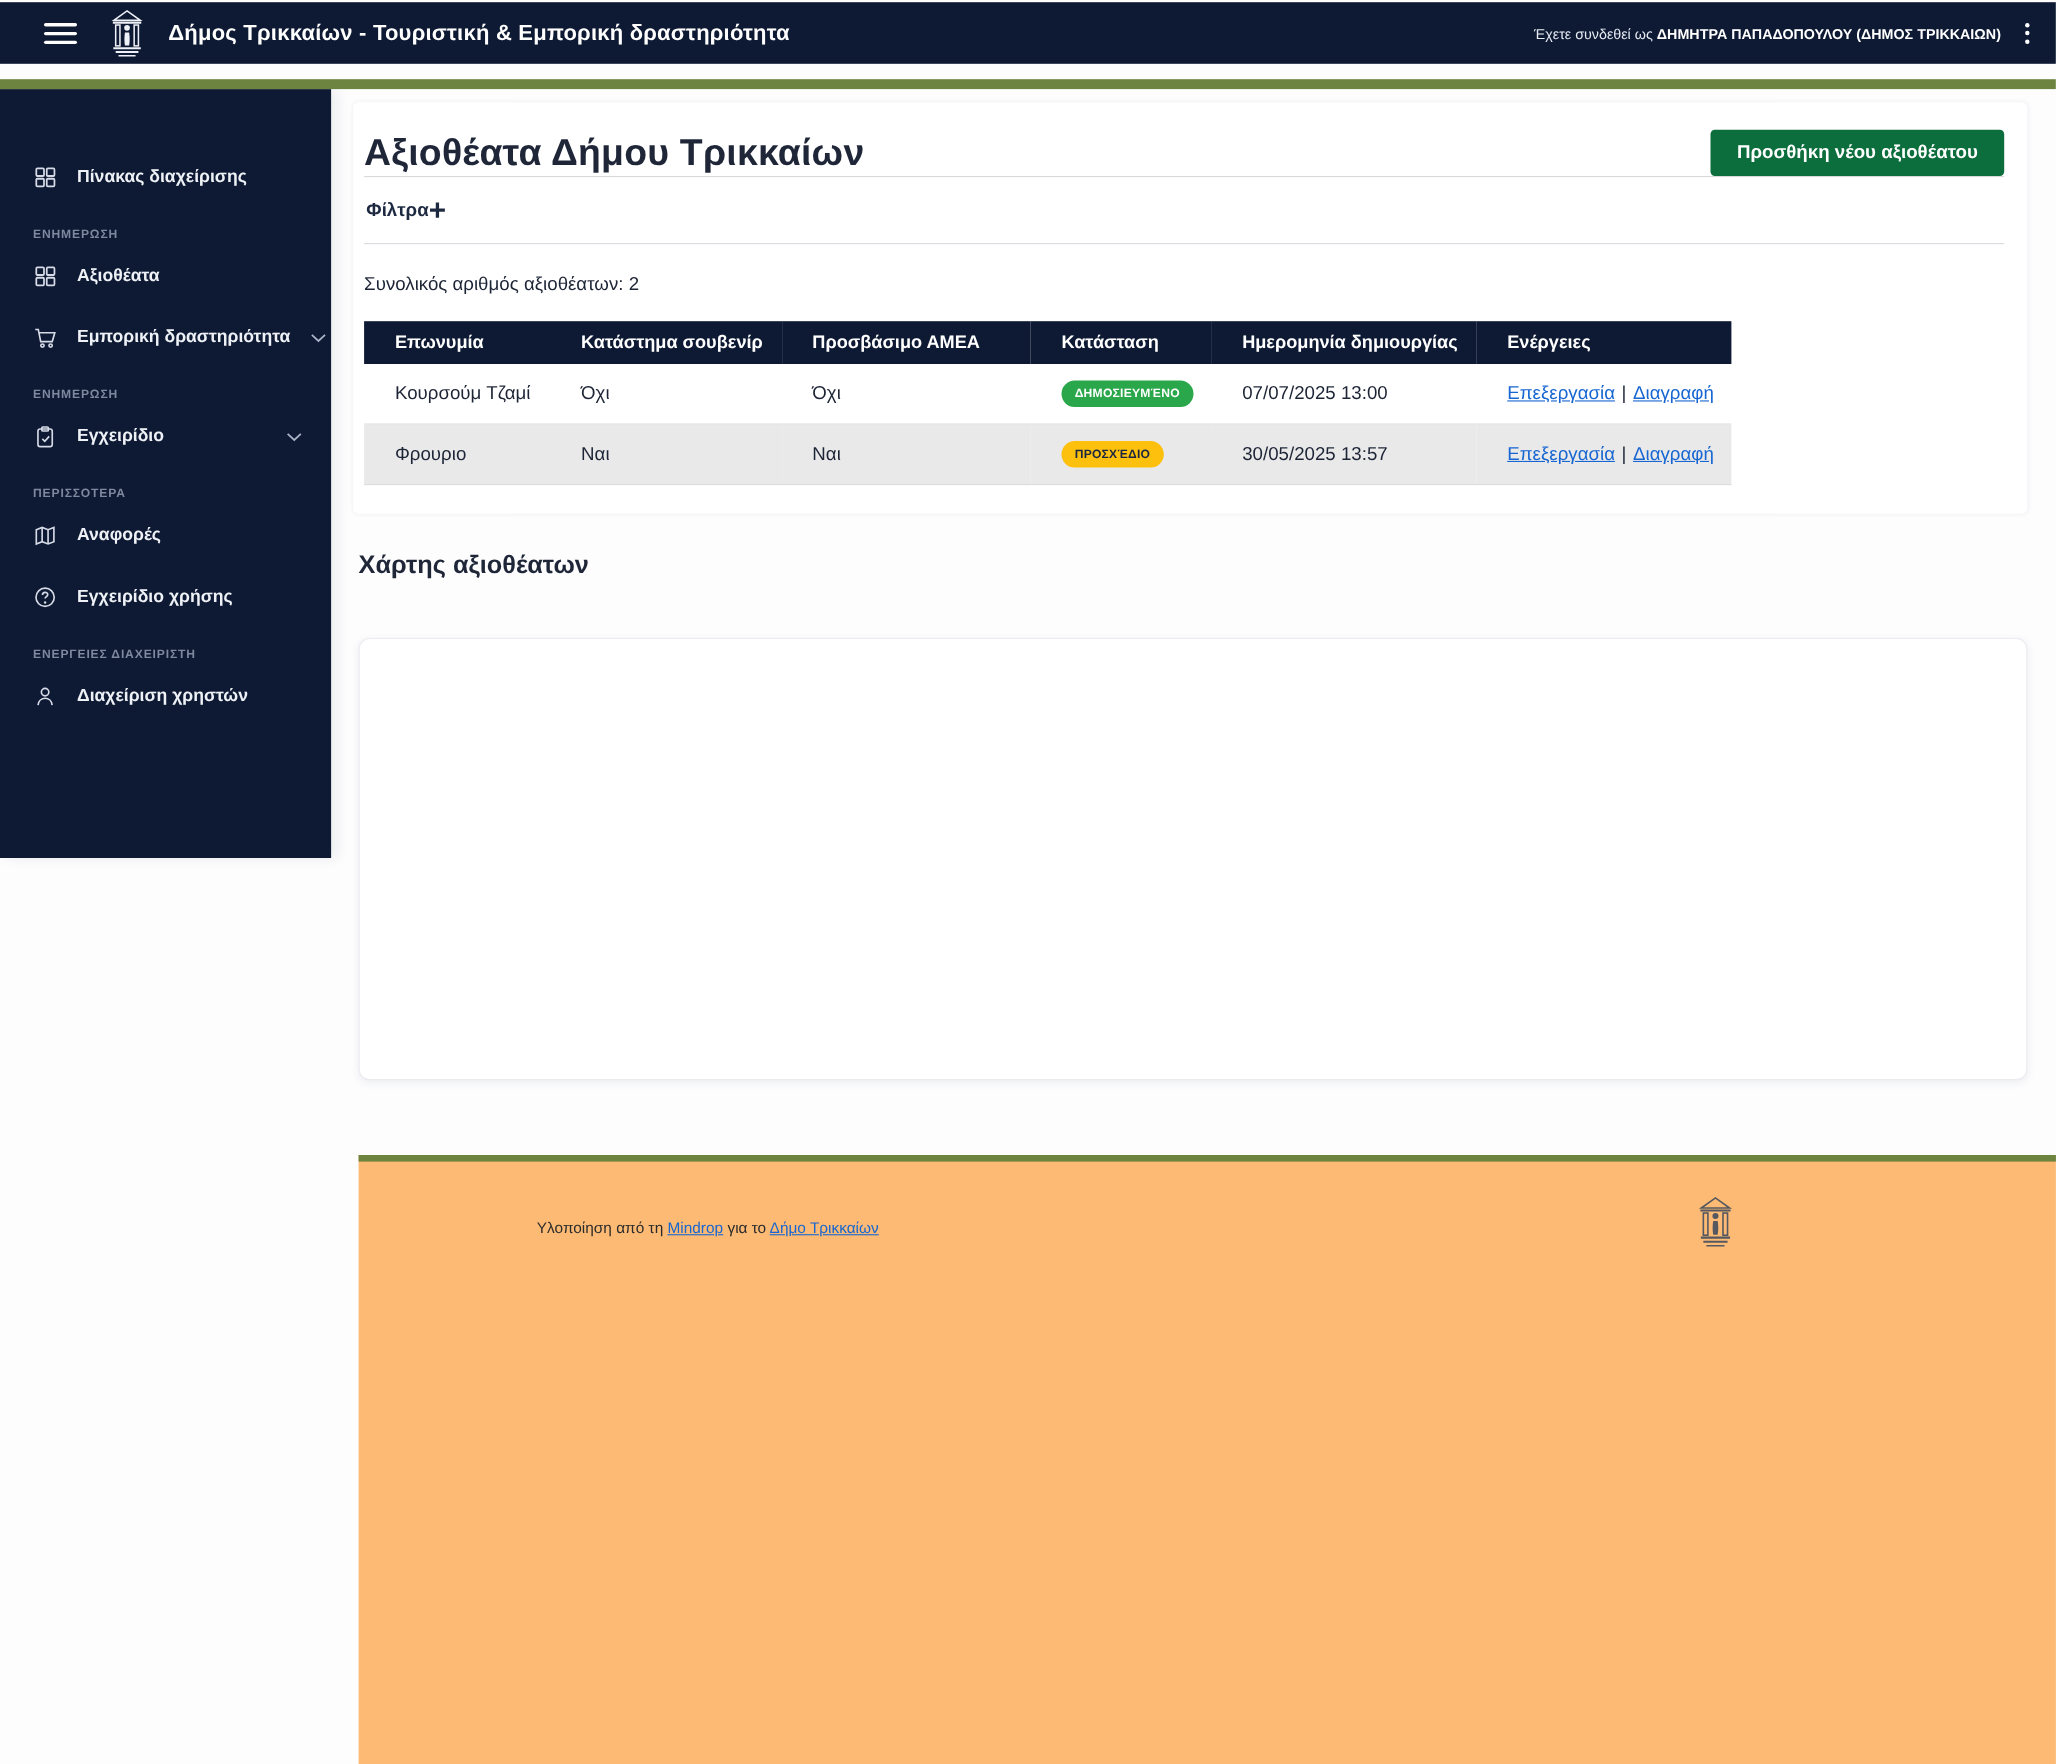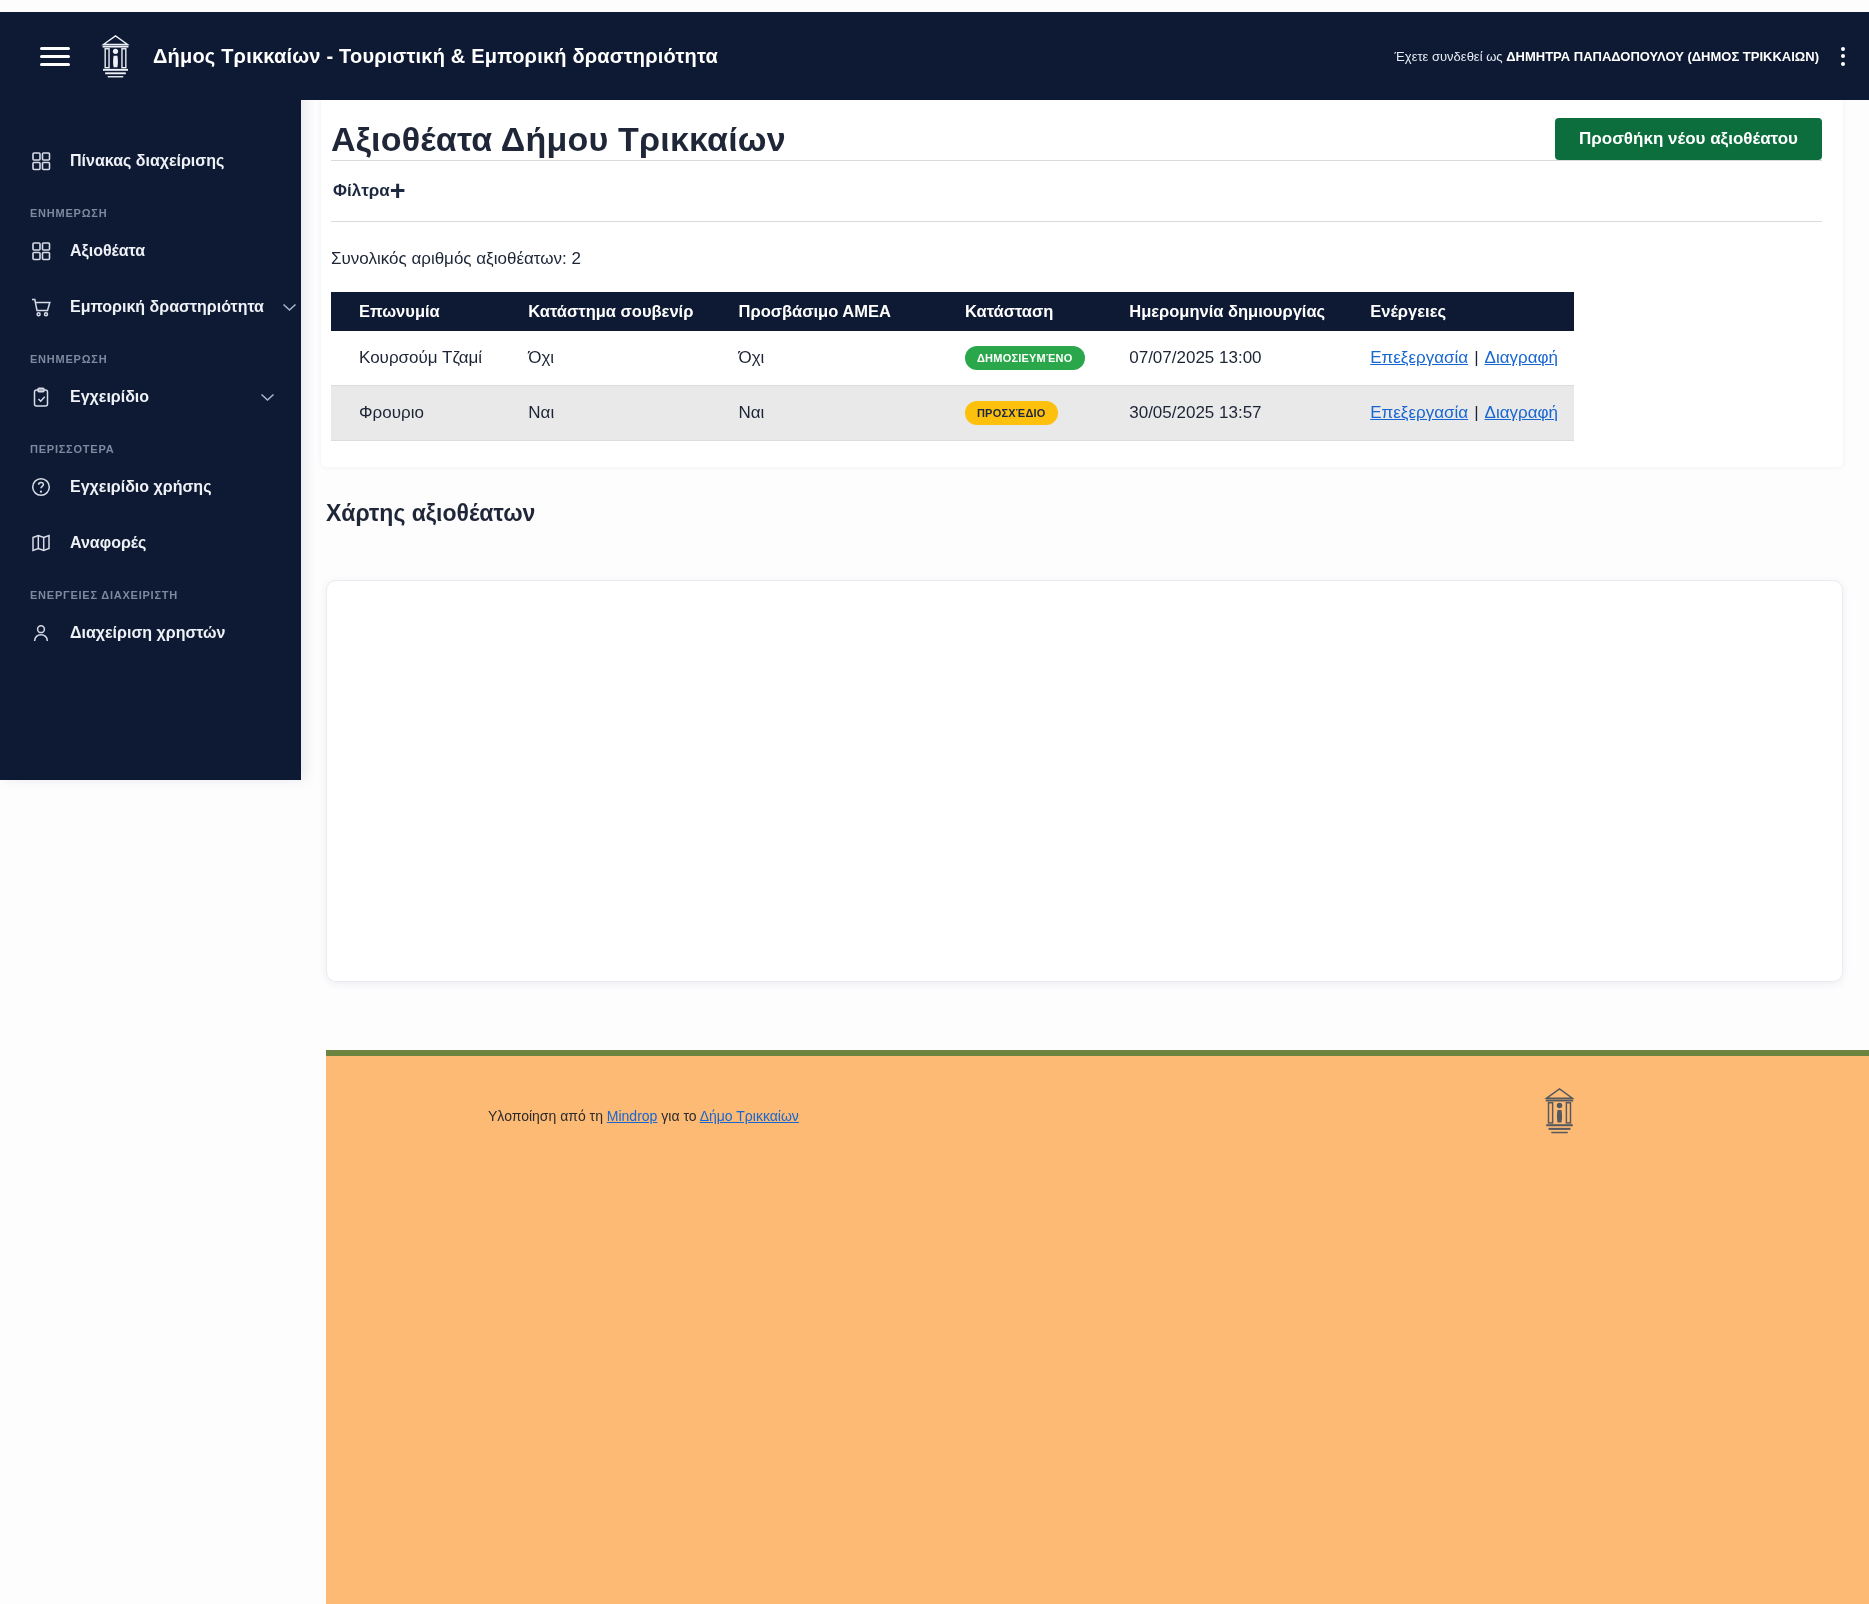--- a/index.html
+++ b/index.html
@@ -5,21 +5,21 @@
   html,body{margin:0;padding:0;}
   body{
     width:1869px;height:1604px;position:relative;overflow:hidden;
     background:#fdfdfe;color:#1c2435;
     font-family:"Liberation Sans","DejaVu Sans",sans-serif;
     -webkit-font-smoothing:antialiased;
   }
   a{cursor:pointer;margin-top:12px;}
   
   .header{
-    position:absolute;top:12px;left:0;right:0;height:88px;background:#0e1a33;
+    position:absolute;top:2px;left:0;right:0;height:56px;background:#0e1a33;
     display:flex;align-items:center;padding:0 18px 0 40px;box-sizing:border-box;z-index:6;
   }
   .hamburger{width:30px;display:flex;flex-direction:column;gap:5px;cursor:pointer;margin-right:30px;}
   .hamburger span{height:3px;background:#ffffff;border-radius:2px;}
   .logo{color:#eef1f7;margin-right:22px;display:flex;align-items:center;}
   .header-title{color:#ffffff;font-size:20px;font-weight:700;letter-spacing:.2px;}
   .header-right{margin-left:auto;display:flex;align-items:center;gap:16px;}
   .signin{font-size:13px;color:#e6ebf4;}
   .signin strong{font-weight:700;color:#ffffff;}
   .kebab{display:flex;flex-direction:column;gap:3.5px;padding:5px 6px;cursor:pointer;}
@@ -196,37 +196,37 @@
           <path d="M1.5 1.5 L7.5 7 L13.5 1.5"></path>
         </svg>
     </span>
   </div>
 
   <div class="side-section">ΠΕΡΙΣΣΟΤΕΡΑ</div>
 
   <div class="side-item">
     <span class="side-icon">
       <svg width="22" height="22" viewBox="0 0 22 22" fill="none" stroke="currentColor" stroke-width="1.5">
+        <path d="M3 5.5 L8.3 3.5 L13.7 5.5 L19 3.5 V16.5 L13.7 18.5 L8.3 16.5 L3 18.5 Z"></path>
+        <line x1="8.3" y1="3.5" x2="8.3" y2="16.5"></line>
+        <line x1="13.7" y1="5.5" x2="13.7" y2="18.5"></line>
+      </svg>
+    </span>
+    <span class="side-label">Αναφορές</span>
+  </div>
+
+  <div class="side-item">
+    <span class="side-icon">
+      <svg width="22" height="22" viewBox="0 0 22 22" fill="none" stroke="currentColor" stroke-width="1.5">
         <circle cx="11" cy="11" r="8.3"></circle>
         <path d="M8.6 8.8 c0-3 4.8-3 4.8-.4 c0 1.9-2.4 1.9-2.4 3.8"></path>
         <circle cx="11" cy="15.7" r="1.1" fill="currentColor" stroke="none"></circle>
       </svg>
     </span>
     <span class="side-label">Εγχειρίδιο χρήσης</span>
-  </div>
-
-  <div class="side-item">
-    <span class="side-icon">
-      <svg width="22" height="22" viewBox="0 0 22 22" fill="none" stroke="currentColor" stroke-width="1.5">
-        <path d="M3 5.5 L8.3 3.5 L13.7 5.5 L19 3.5 V16.5 L13.7 18.5 L8.3 16.5 L3 18.5 Z"></path>
-        <line x1="8.3" y1="3.5" x2="8.3" y2="16.5"></line>
-        <line x1="13.7" y1="5.5" x2="13.7" y2="18.5"></line>
-      </svg>
-    </span>
-    <span class="side-label">Αναφορές</span>
   </div>
 
   <div class="side-section">ΕΝΕΡΓΕΙΕΣ ΔΙΑΧΕΙΡΙΣΤΗ</div>
 
   <div class="side-item">
     <span class="side-icon">
       <svg width="22" height="22" viewBox="0 0 22 22" fill="none" stroke="currentColor" stroke-width="1.5">
         <circle cx="11" cy="7.2" r="3.4"></circle>
         <path d="M4.6 19 c.4-4 3.2-6.2 6.4-6.2 s6 2.2 6.4 6.2"></path>
       </svg>

